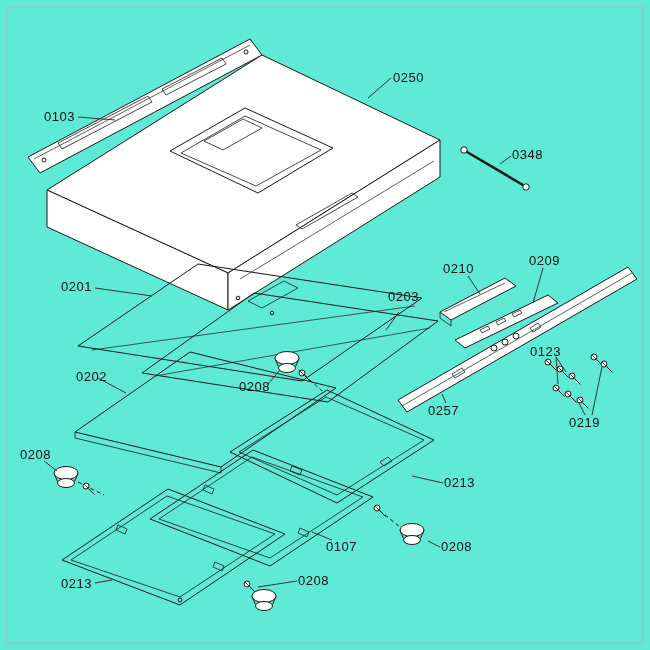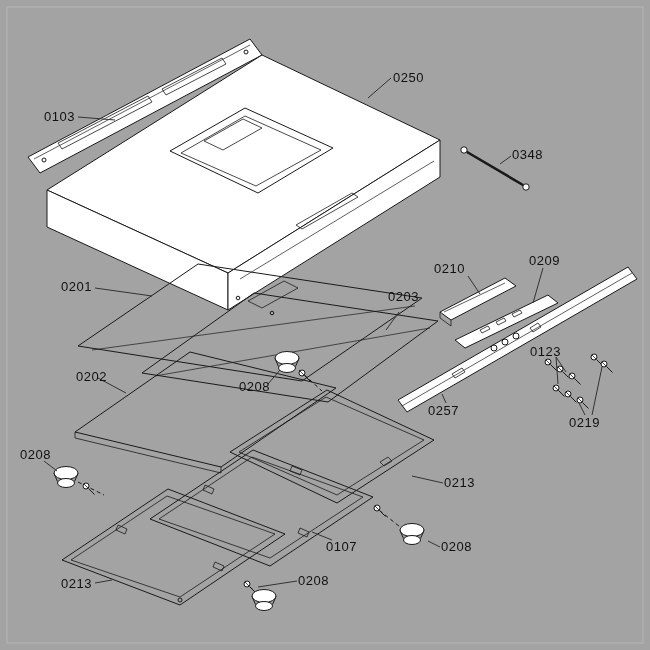--- a/index.html
+++ b/index.html
@@ -1,19 +1,19 @@
 <!DOCTYPE html>
 <html><head>
 <meta charset="utf-8">
 <style>
   html,body{margin:0;padding:0;background:#fff;}
   #stage{
     position:relative;
     width:650px;height:650px;
-    background:#a3a3a3;
+    background:#5eead4;
     font-family:"Liberation Sans", sans-serif;
     overflow:hidden;
     text-align:center;
   }
   #stage svg{position:absolute;left:0;top:0;}
   .plabel{
     position:absolute;
     font-size:13px;
     font-weight:400;
     color:#111;
@@ -183,21 +183,21 @@
     <path d="M440,547 L428,541"></path>
     <path d="M95,583 L112,580"></path>
     <path d="M297,581 L258,587"></path>
   </g>
 </svg>
 
 <div class="plabel" style="left:393px;top:71px">0250</div>
 <div class="plabel" style="left:44px;top:110px">0103</div>
 <div class="plabel" style="left:512px;top:148px">0348</div>
 <div class="plabel" style="left:61px;top:280px">0201</div>
-<div class="plabel" style="left:434px;top:262px">0210</div>
+<div class="plabel" style="left:443px;top:262px">0210</div>
 <div class="plabel" style="left:529px;top:254px">0209</div>
 <div class="plabel" style="left:388px;top:290px">0203</div>
 <div class="plabel" style="left:76px;top:370px">0202</div>
 <div class="plabel" style="left:239px;top:380px">0208</div>
 <div class="plabel" style="left:530px;top:345px">0123</div>
 <div class="plabel" style="left:428px;top:404px">0257</div>
 <div class="plabel" style="left:569px;top:416px">0219</div>
 <div class="plabel" style="left:20px;top:448px">0208</div>
 <div class="plabel" style="left:444px;top:476px">0213</div>
 <div class="plabel" style="left:326px;top:540px">0107</div>

